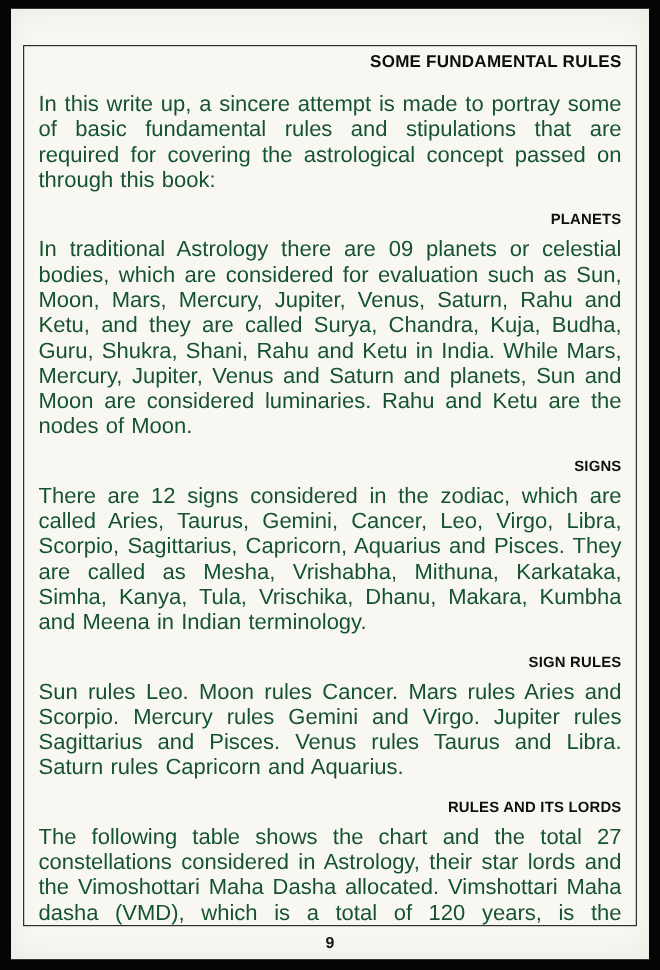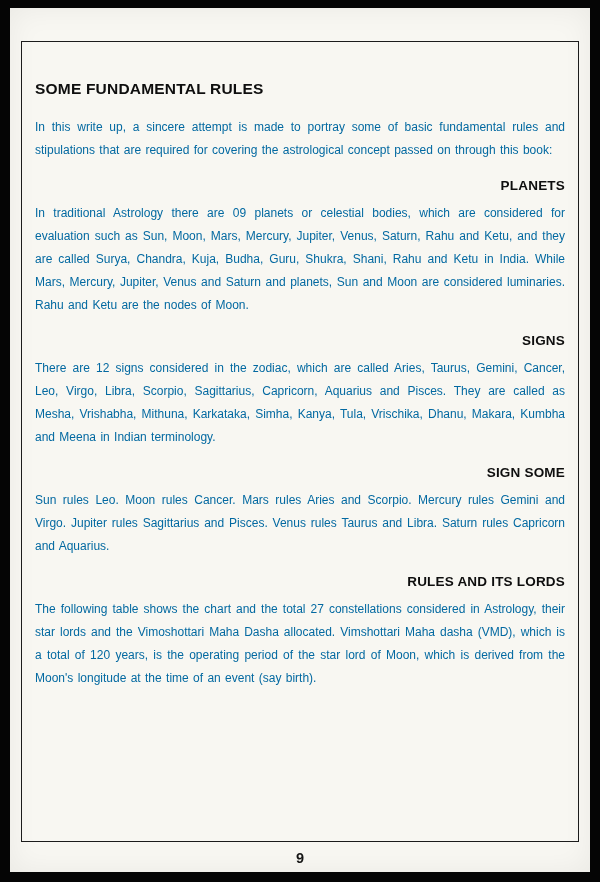--- a/index.html
+++ b/index.html
@@ -44,32 +44,32 @@
     left: 11px;
     right: 11px;
     top: 33px;
     bottom: 30px;
     border: 1.5px solid #1c1c1c;
     padding: 2px 13px 0 13px;
     overflow: hidden;
     box-sizing: border-box;
   }
   .title {
-    text-align: left;
+    text-align: right;
     font-size: 15.5px;
     font-weight: bold;
     letter-spacing: 0.2px;
     color: #0e0e0e;
-    margin: 36px 0 0 0;
+    margin: 4px 0 0 0;
   }
   .para {
-    font-size: 12px;
+    font-size: 20px;
     line-height: 23px;
     text-align: justify;
-    color: #0369a1;
+    color: #14532d;
     margin: 18px 0 0 0;
     word-spacing: 1px;
   }
   .sec-heading {
     font-size: 13.5px;
     font-weight: bold;
     letter-spacing: 0.2px;
     color: #0e0e0e;
     margin: 16px 0 0 0;
     text-align: right;
@@ -100,21 +100,21 @@
       <h1 class="title">SOME FUNDAMENTAL RULES</h1>
 
       <p class="para">In this write up, a sincere attempt is made to portray some of basic fundamental rules and stipulations that are required for covering the astrological concept passed on through this book:</p>
 
       <h2 class="sec-heading">PLANETS</h2>
       <p class="para">In traditional Astrology there are 09 planets or celestial bodies, which are considered for evaluation such as Sun, Moon, Mars, Mercury, Jupiter, Venus, Saturn, Rahu and Ketu, and they are called Surya, Chandra, Kuja, Budha, Guru, Shukra, Shani, Rahu and Ketu in India. While Mars, Mercury, Jupiter, Venus and Saturn and planets, Sun and Moon are considered luminaries.  Rahu and Ketu are the nodes of Moon.</p>
 
       <h2 class="sec-heading">SIGNS</h2>
       <p class="para">There are 12 signs considered in the zodiac, which are called Aries, Taurus, Gemini, Cancer, Leo, Virgo, Libra, Scorpio, Sagittarius, Capricorn, Aquarius and Pisces. They are called as Mesha, Vrishabha, Mithuna, Karkataka, Simha, Kanya, Tula, Vrischika, Dhanu, Makara, Kumbha and Meena in Indian terminology.</p>
 
-      <h2 class="sec-heading">SIGN SOME</h2>
+      <h2 class="sec-heading">SIGN RULES</h2>
       <p class="para">Sun rules Leo. Moon rules Cancer. Mars rules Aries and Scorpio. Mercury rules Gemini and Virgo. Jupiter rules Sagittarius and Pisces. Venus rules Taurus and Libra. Saturn rules Capricorn and Aquarius.</p>
 
       <h2 class="sec-heading">RULES AND ITS LORDS</h2>
       <p class="para">The following table shows the chart and the total 27 constellations considered in Astrology, their star lords and the Vimoshottari Maha Dasha allocated.  Vimshottari Maha dasha (VMD), which is a total of 120 years, is the operating period of the star lord of Moon, which is derived from the Moon's longitude at the time of an event (say birth).</p>
 
     </div>
 
     <div class="page-number">9</div>
 
   </div>

